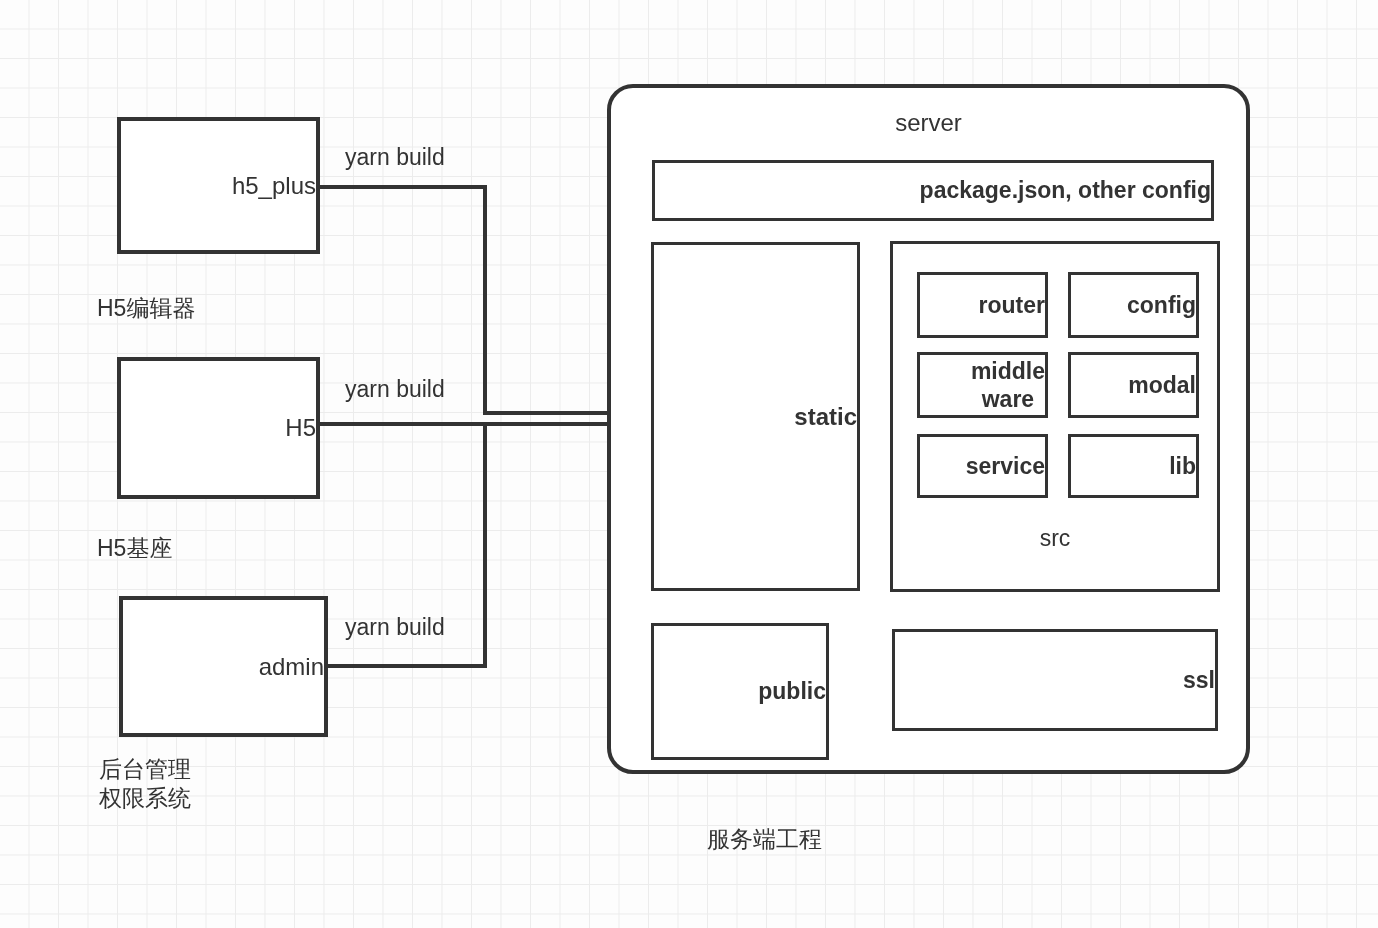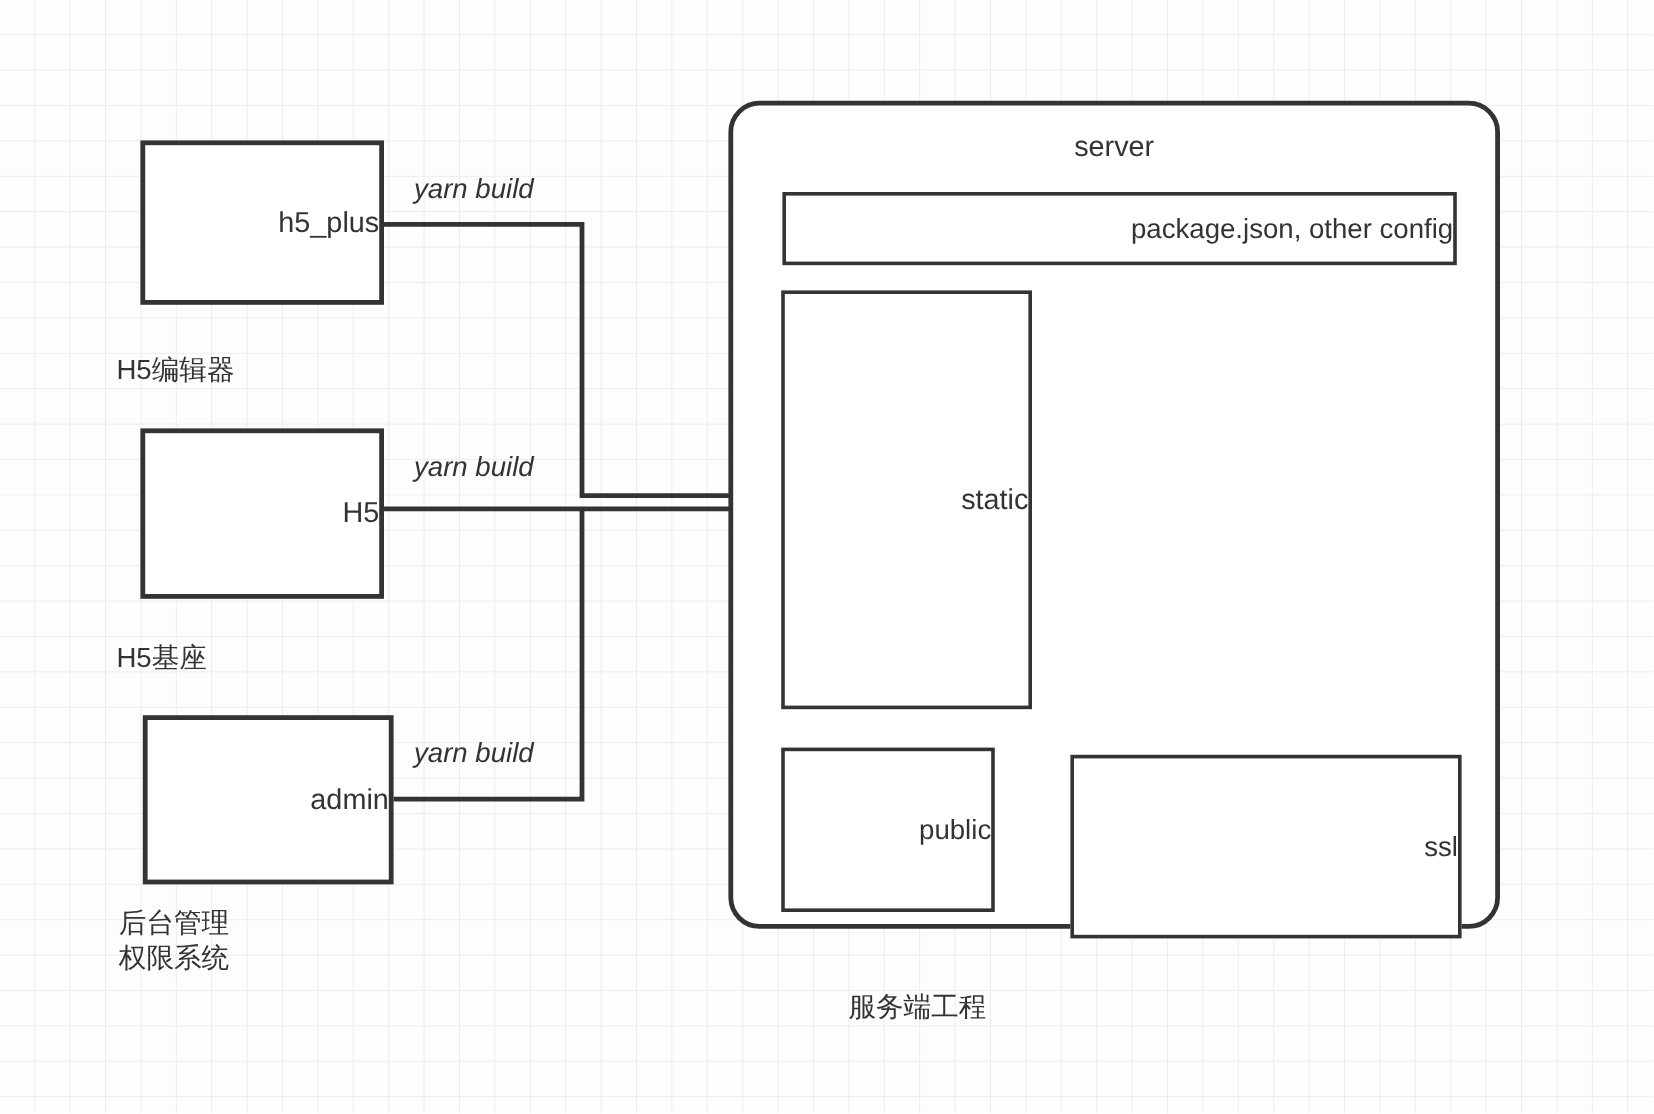--- a/index.html
+++ b/index.html
@@ -34,20 +34,21 @@
     display: flex;
     align-items: center;
     justify-content: flex-end;
     text-align: center;
     line-height: 1.22;
     color: #333333;
   }
 
   .box.thin {
     border-width: 3px;
+    font-weight: bold;
   }
 
   
   .caption {
     position: absolute;
     text-align: left;
     color: #333333;
     line-height: 1.28;
     white-space: pre-line;
   }
@@ -89,21 +90,20 @@
 
   .edge-head {
     fill: #333333;
     stroke: none;
   }
 
   .edge-label {
     position: absolute;
     color: #333333;
     white-space: nowrap;
-    font-style: italic;
   }
 
   
   .fs-24 { font-size: 24px; }
   .fs-23 { font-size: 23px; }
 </style>
 </head>
 <body>
 
 <div id="canvas">
@@ -147,25 +147,54 @@
     <div class="container-title fs-24" style="top:21px;">server</div>
 
     <div class="box thin fs-23" style="left:41px; top:72px; width:562px; height:61px;">
       <span>package.json, other config</span>
     </div>
 
     <div class="box thin fs-24" style="left:40px; top:154px; width:209px; height:349px;">
       <span>static</span>
     </div>
 
+    <div class="container-box" style="left:279px; top:153px; width:330px; height:351px; border-width:3px;">
+
+      <div class="box thin fs-23" style="left:24px; top:28px; width:131px; height:66px;">
+        <span>router</span>
+      </div>
+
+      <div class="box thin fs-23" style="left:175px; top:28px; width:131px; height:66px;">
+        <span>config</span>
+      </div>
+
+      <div class="box thin fs-23" style="left:24px; top:108px; width:131px; height:66px; white-space:pre-line;">
+        <span style="white-space:pre-line;">middle
+ware</span>
+      </div>
+
+      <div class="box thin fs-23" style="left:175px; top:108px; width:131px; height:66px;">
+        <span>modal</span>
+      </div>
+
+      <div class="box thin fs-23" style="left:24px; top:190px; width:131px; height:64px;">
+        <span>service</span>
+      </div>
+
+      <div class="box thin fs-23" style="left:175px; top:190px; width:131px; height:64px;">
+        <span>lib</span>
+      </div>
+
+      <div class="container-title fs-23" style="top:281px;">src</div>
+    </div>
 
     <div class="box thin fs-23" style="left:40px; top:535px; width:178px; height:137px;">
       <span>public</span>
     </div>
 
-    <div class="box thin fs-23" style="left:281px; top:541px; width:326px; height:153px;">
+    <div class="box thin fs-23" style="left:281px; top:541px; width:326px; height:102px;">
       <span>ssl</span>
     </div>
   </div>
 
   <div class="caption fs-23" style="left:707px; top:825px; width:443px;">服务端工程</div>
 
 </div>
 
 </body></html>

